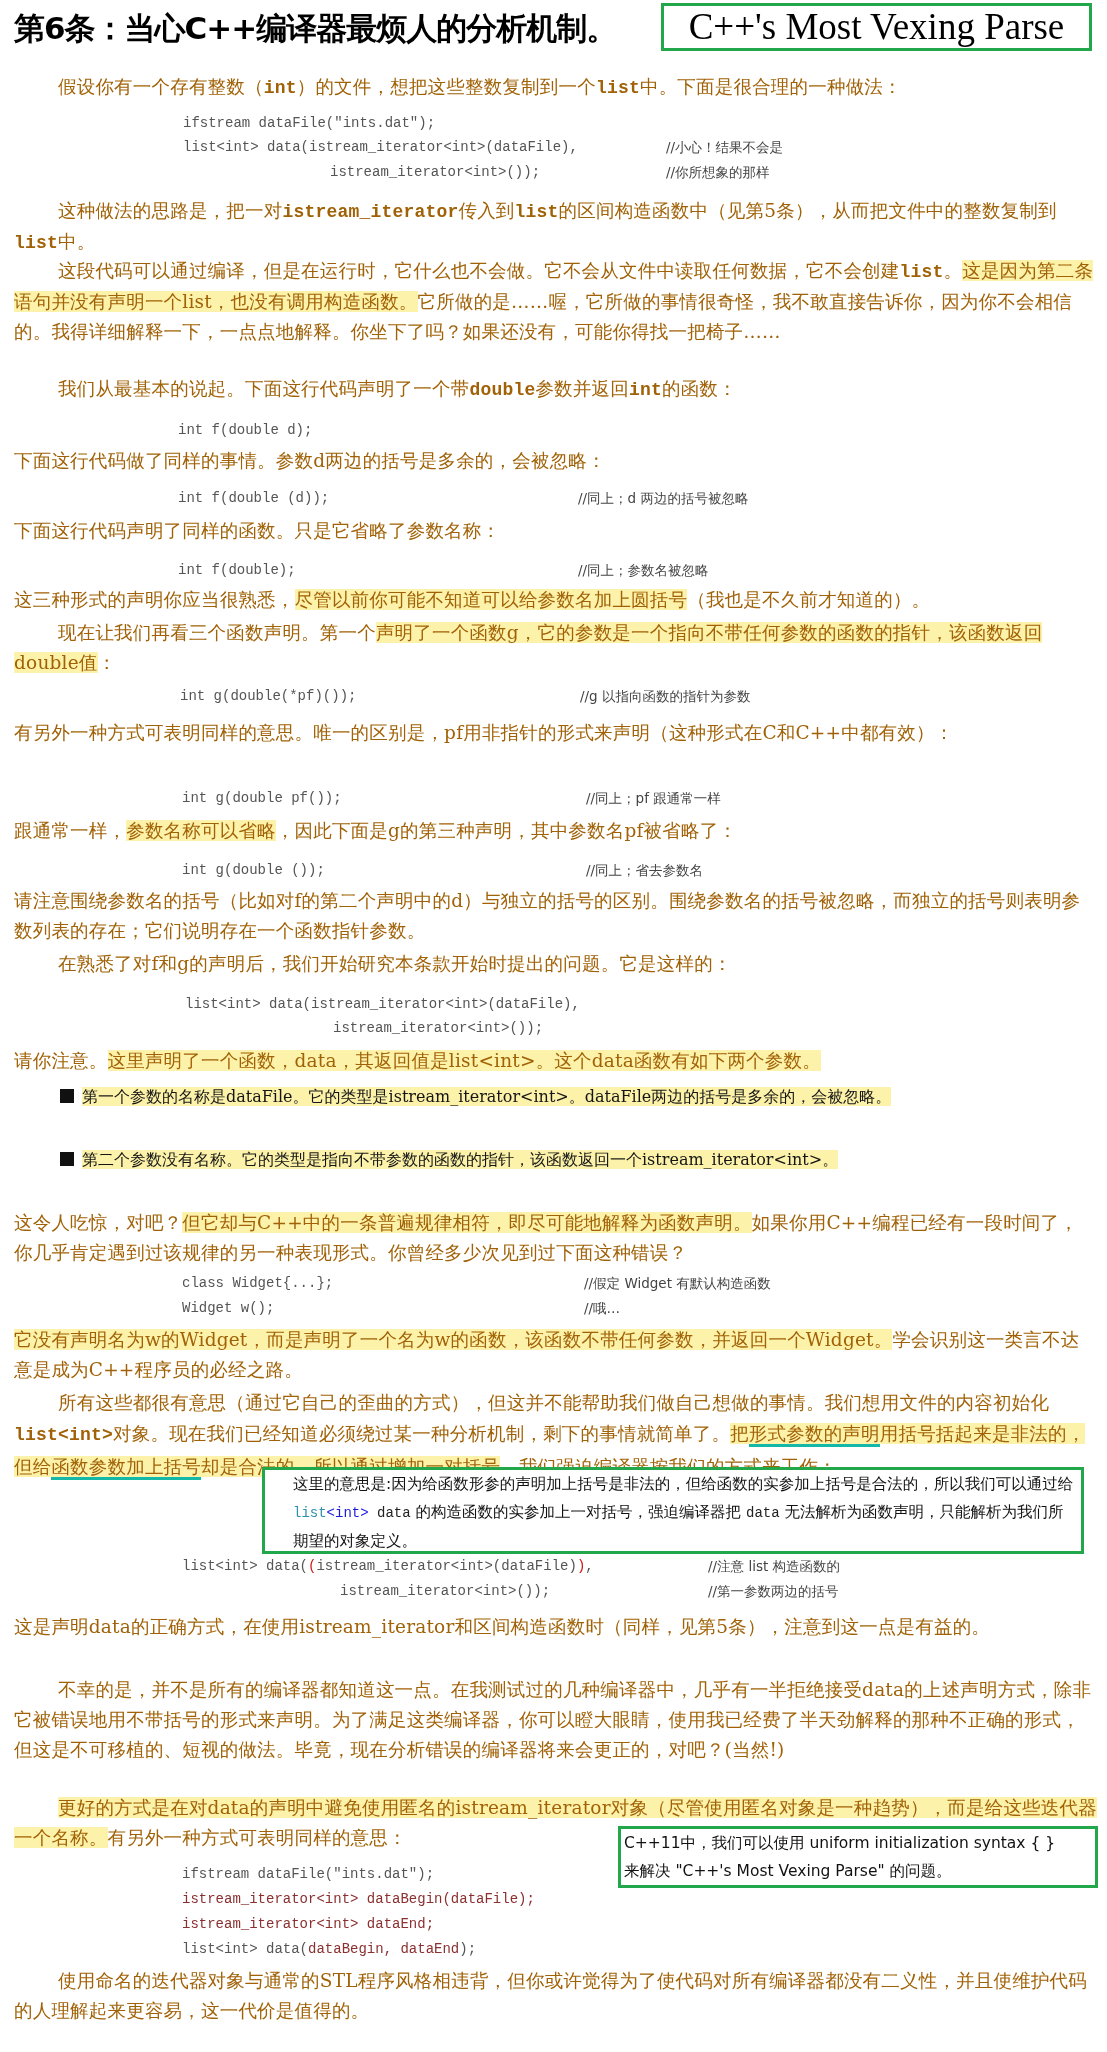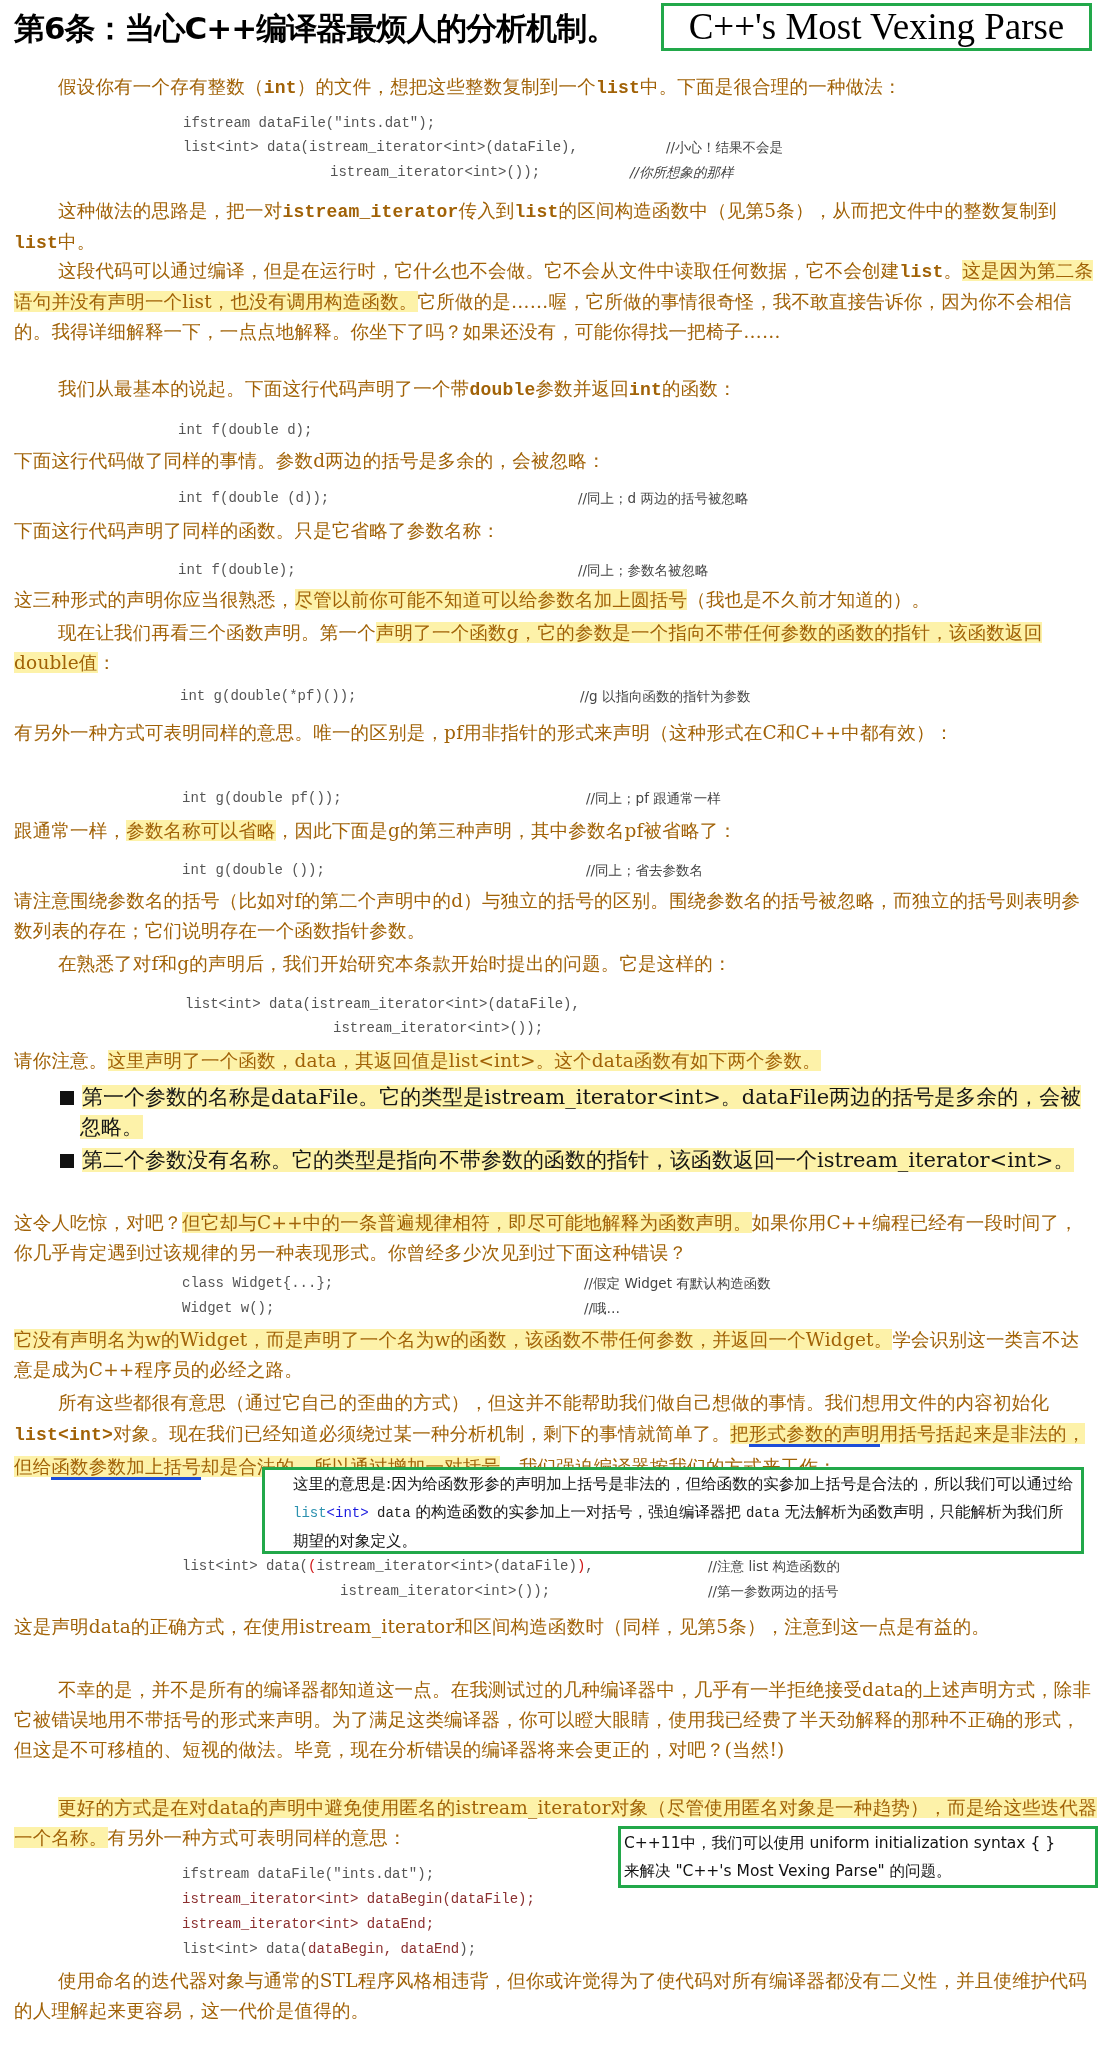--- a/index.html
+++ b/index.html
@@ -31,27 +31,27 @@
     letter-spacing: 0.2px;
   }
   .ind { text-indent: 44px; }
   .code {
     position: absolute;
     font-family: "Liberation Mono", "DejaVu Sans Mono", monospace;
     font-size: 14px; line-height: 24px; color: #555555; white-space: pre;
   }
   .comment { font-family: "DejaVu Sans", "Liberation Sans", sans-serif; font-size: 13.5px; color: #444; }
   .hl { background: #fdf2a9; }
-  .ul { border-bottom: 3px solid #1d4ed8; }
+  .ul { border-bottom: 3px solid #14b8a6; }
   .kw { font-family: "Liberation Mono", "DejaVu Sans Mono", monospace; font-weight: bold; font-size: 18px; }
   .red-code { color: #8b2f2f; }
   .red-paren { color: #d01616; }
   .bullet {
     position: absolute; left: 60px; width: 1030px;
-    font-size: 21px; line-height: 30px; color: #151515;
+    font-size: 16px; line-height: 30px; color: #151515;
     padding-left: 20px; text-indent: -20px; box-sizing: border-box;
   }
   .bullet-mark { display: inline-block; width: 14px; height: 14px; background: #111; margin-right: 8px; vertical-align: -1px; text-indent: 0; }
   .note {
     position: absolute; border: 3px solid #22a84a; background: #fff;
     box-sizing: border-box;
     font-family: "DejaVu Sans", "Liberation Sans", sans-serif;
     font-size: 15.5px; line-height: 28px; color: #111; padding: 0 3px;
   }
   .note .c-list { color: #2b91af; font-family: "Liberation Mono", "DejaVu Sans Mono", monospace; font-size: 14px; }
@@ -65,21 +65,21 @@
 
   <div class="title">第6条：当心C++编译器最烦人的分析机制。</div>
   <div class="title-en">C++'s Most Vexing Parse</div>
 
   <div class="p ind" style="top:72px;"><span>假设你有一个存有整数（</span><span class="kw">int</span><span>）的文件，想把这些整数复制到一个</span><span class="kw">list</span><span>中。下面是很合理的一种做法：</span></div>
 
   <div class="code" style="left:183px; top:111px;">ifstream dataFile("ints.dat");</div>
   <div class="code" style="left:183px; top:135px;">list&lt;int&gt; data(istream_iterator&lt;int&gt;(dataFile),</div>
   <div class="code comment" style="left:666px; top:135px;">//小心！结果不会是</div>
   <div class="code" style="left:330px; top:160px;">istream_iterator&lt;int&gt;());</div>
-  <div class="code comment" style="left:630px; top:160px;font-style:italic;">//你所想象的那样</div>
+  <div class="code comment" style="left:666px; top:160px;">//你所想象的那样</div>
 
   <div class="p ind" style="top:196px;"><span>这种做法的思路是，把一对</span><span class="kw">istream_iterator</span><span>传入到</span><span class="kw">list</span><span>的区间构造函数中（见第5条），从而把文件中的整数复制到</span><span class="kw">list</span><span>中。</span></div>
 
   <div class="p ind" style="top:374px;"><span>我们从最基本的说起。下面这行代码声明了一个带</span><span class="kw">double</span><span>参数并返回</span><span class="kw">int</span><span>的函数：</span></div>
 
   <div class="p ind" style="top:256px;"><span>这段代码可以通过编译，但是在运行时，它什么也不会做。它不会从文件中读取任何数据，它不会创建</span><span class="kw">list</span><span>。</span><span class="hl">这是因为第二条语句并没有声明一个list，也没有调用构造函数。</span><span>它所做的是……喔，它所做的事情很奇怪，我不敢直接告诉你，因为你不会相信的。我得详细解释一下，一点点地解释。你坐下了吗？如果还没有，可能你得找一把椅子……</span></div>
 
   <div class="code" style="left:178px; top:418px;">int f(double d);</div>
 
   <div class="p" style="top:446px;">下面这行代码做了同样的事情。参数d两边的括号是多余的，会被忽略：</div>

